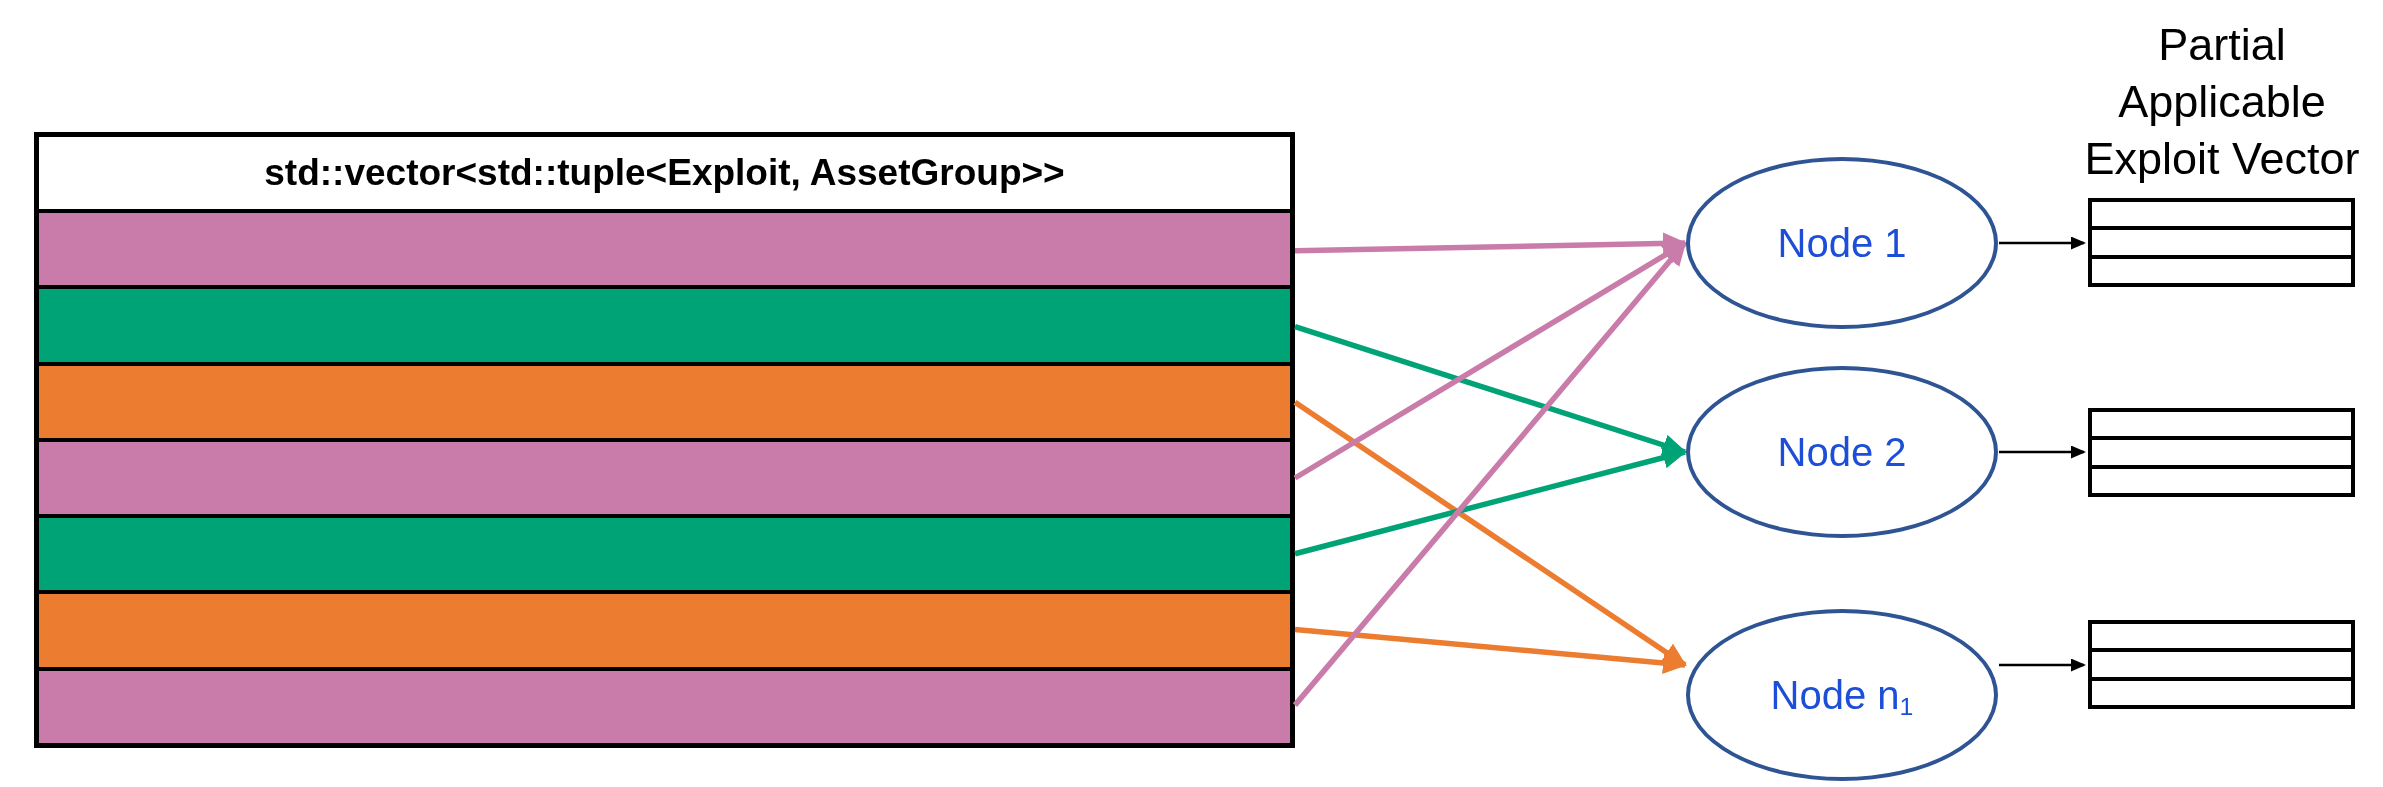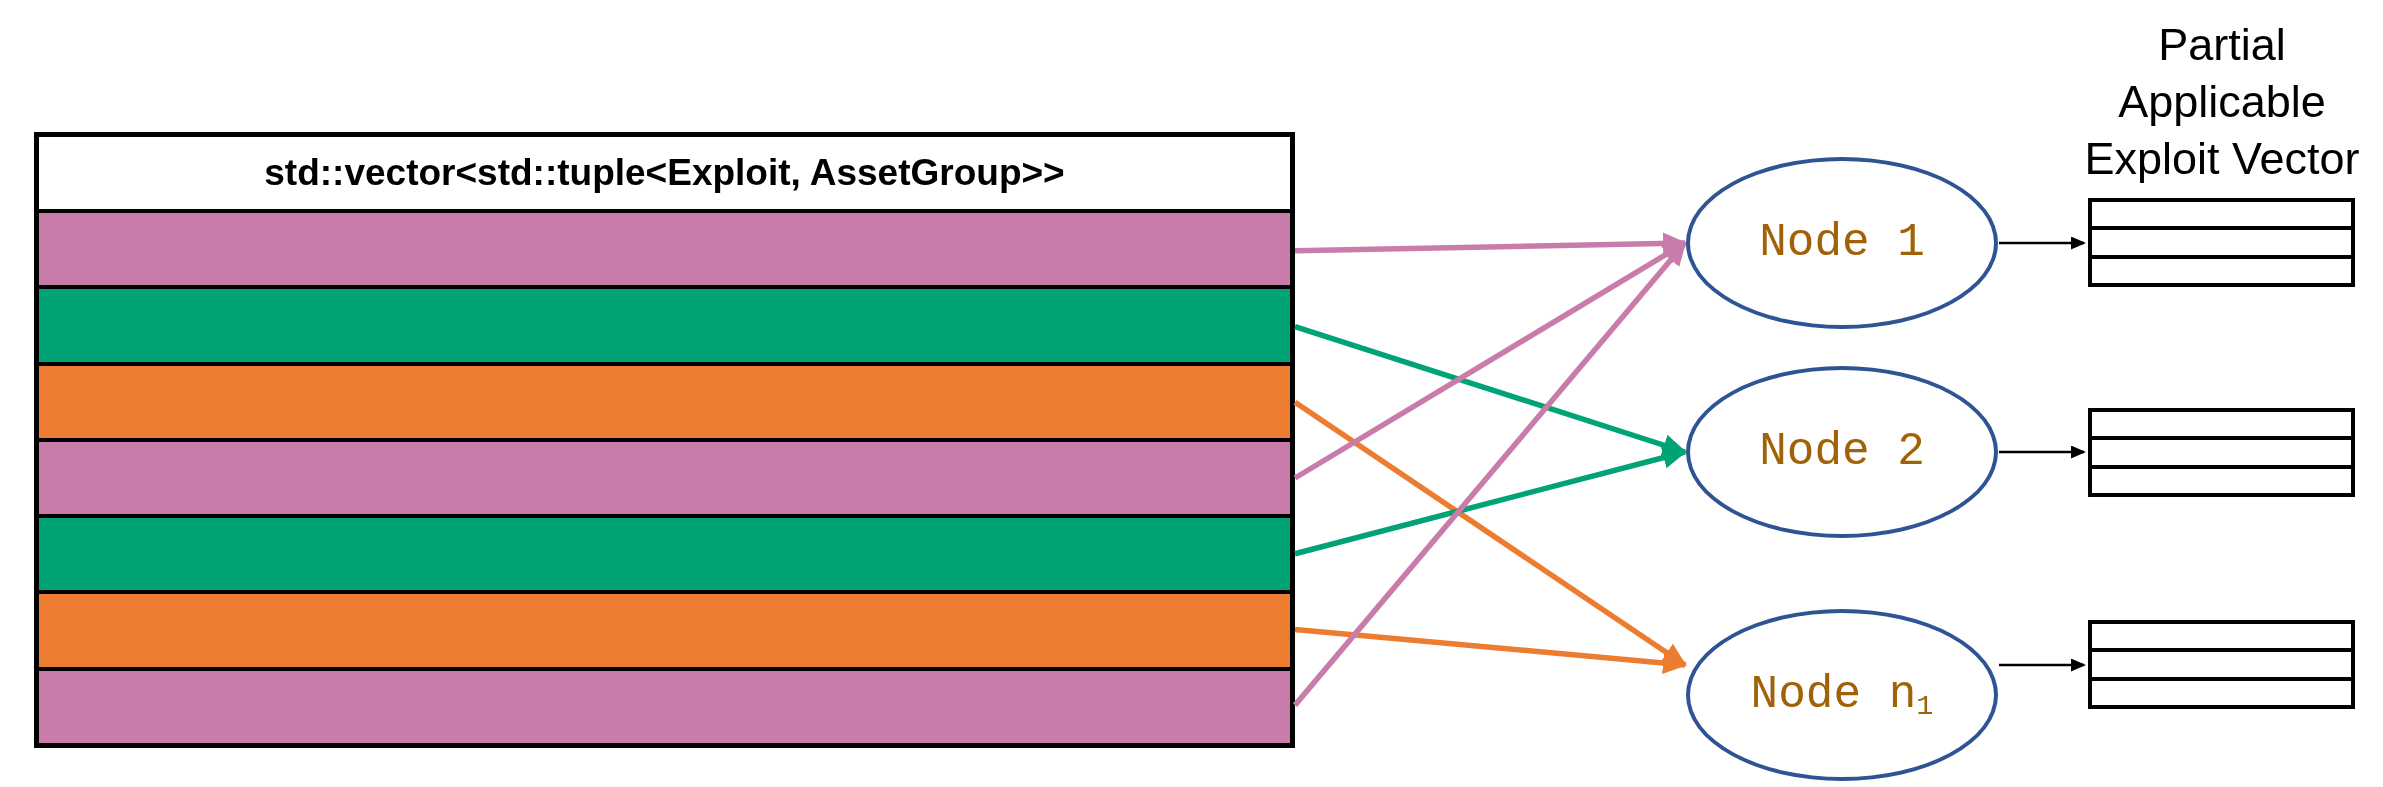--- a/index.html
+++ b/index.html
@@ -48,24 +48,23 @@
   .node {
     position: absolute;
     box-sizing: border-box;
     background: #ffffff;
     border-radius: 50%;
     display: flex;
     align-items: center;
     justify-content: center;
   }
   .node-label {
-    font-size: 46px;
-    color: #a16207;
+    font-size: 40px;
+    color: #1d4ed8;
     white-space: nowrap;
-    font-family: Liberation Mono, monospace;
   }
   .node-label sub {
     font-size: 0.62em;
     line-height: 0;
     vertical-align: -0.25em;
   }
 
   
   .mini-table {
     position: absolute;

